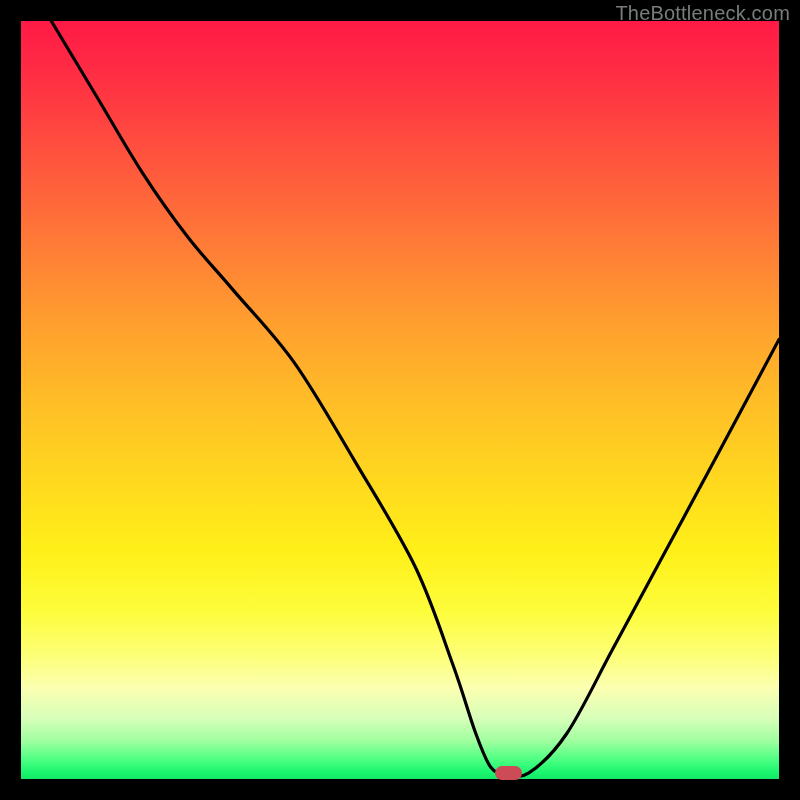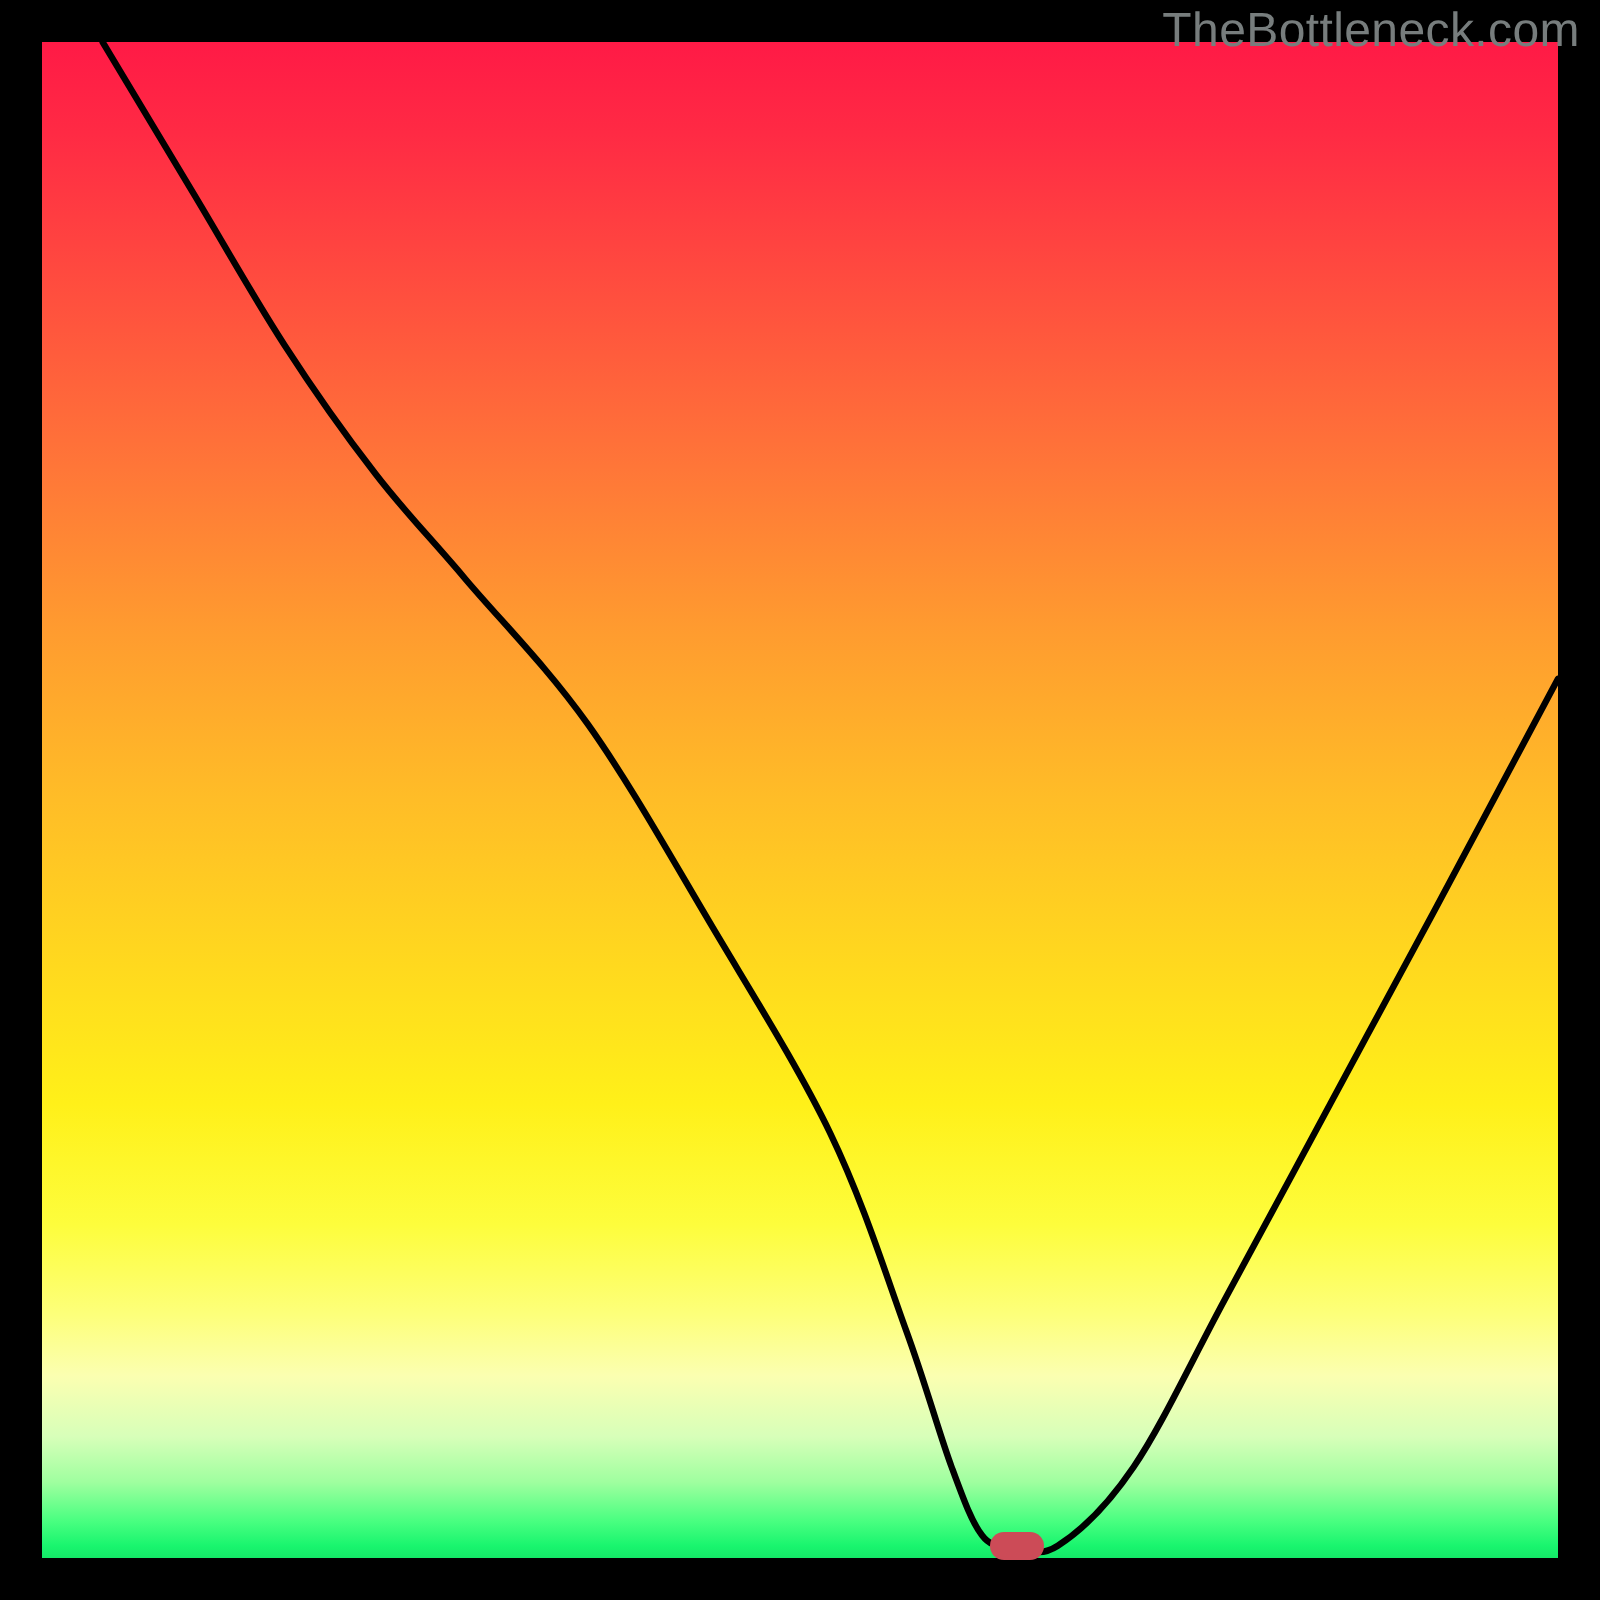--- a/index.html
+++ b/index.html
@@ -40,21 +40,21 @@
       #4bff81 97.5%,
       #19f56e 99.2%,
       #14e867 100%
     );
   }
   .watermark {
     position: absolute;
     top: 2px;
     right: 10px;
     font-family: Arial, Helvetica, sans-serif;
-    font-size: 24px;
+    font-size: 20px;
     color: #777d7d;
     letter-spacing: 0.2px;
     user-select: none;
   }
   .curve {
     position: absolute;
     left: 0;
     top: 0;
     width: 758px;
     height: 758px;

